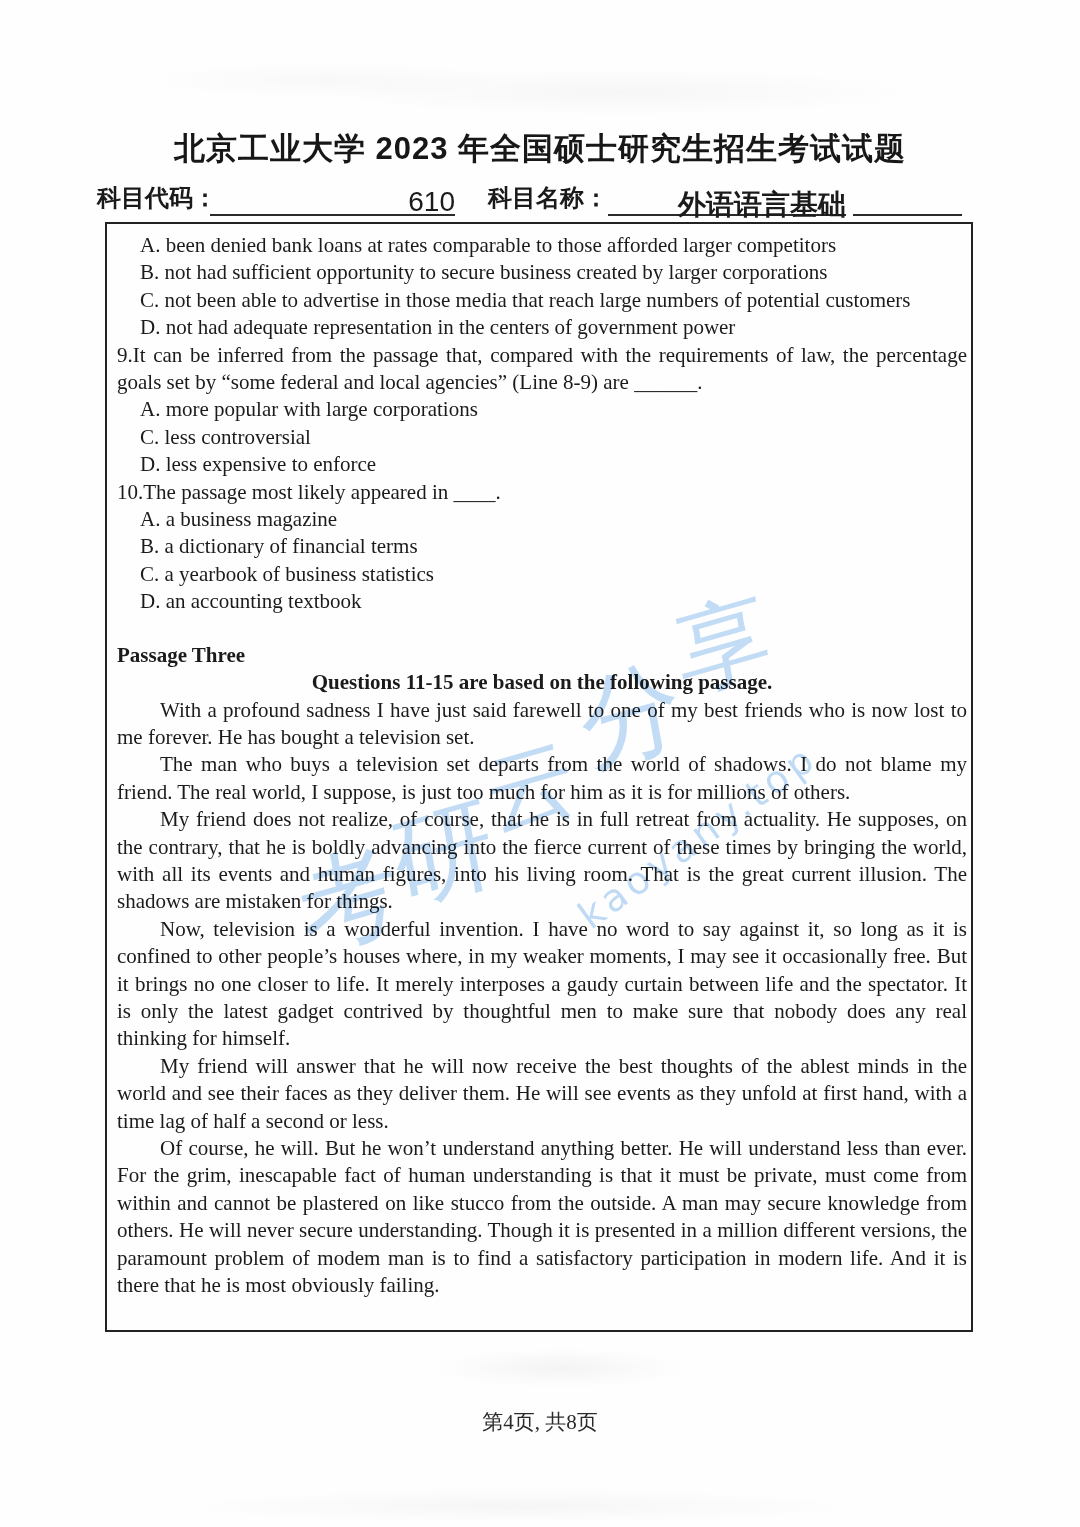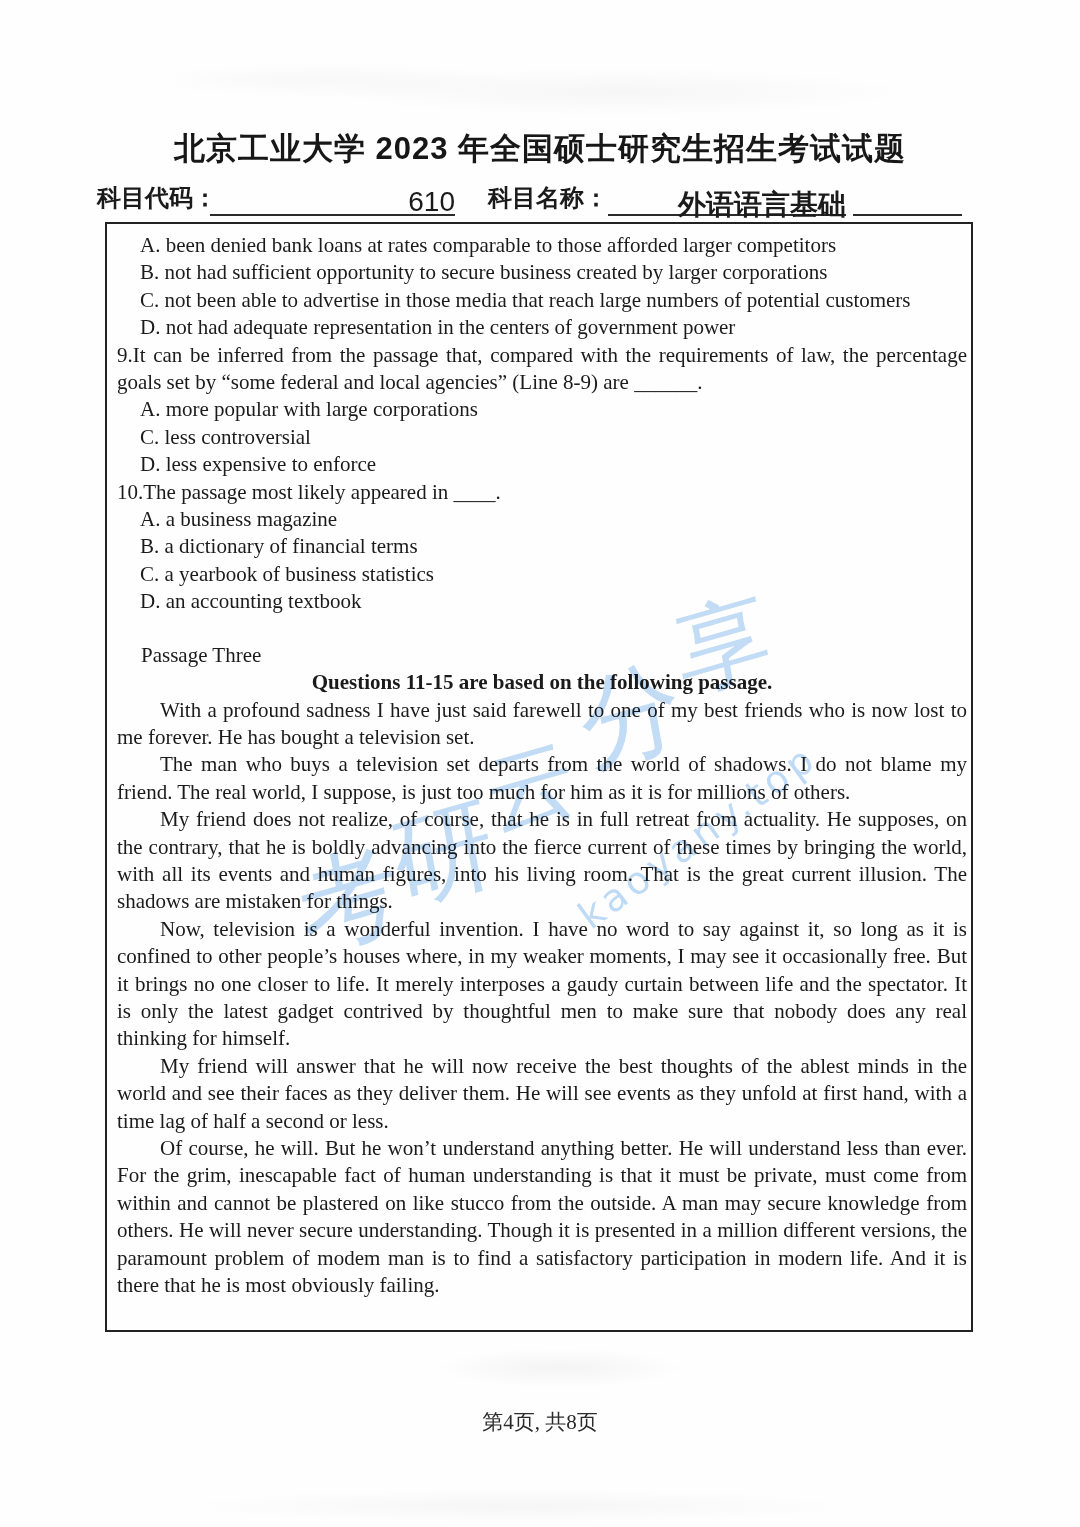--- a/index.html
+++ b/index.html
@@ -32,21 +32,21 @@
   .u1{left:113px;width:245px;font-family:"Liberation Sans","DejaVu Sans",sans-serif;}
   .u2{left:511px;width:238px;font-family:"Liberation Sans","DejaVu Sans",sans-serif;font-weight:bold;}
   .u3{left:756px;width:109px;height:12px;}
   .box{
     position:absolute;top:222px;left:105px;width:868px;height:1110px;
     border:2px solid #222;box-sizing:border-box;overflow:hidden;
     padding:8px 4px 0 10px;font-size:21px;line-height:27.4px;
   }
   .opt{padding-left:23px;}
   .q-stem{text-align:justify;}
-  .p-head{font-weight:normal;margin-top:26px;margin-left:24px;}
+  .p-head{font-weight:bold;margin-top:26px;}
   .p-sub{font-weight:bold;text-align:center;}
   .para{margin:0;text-indent:43px;text-align:justify;}
   .footer{
     position:absolute;top:1408px;left:0;width:100%;text-align:center;
     font-size:21px;color:#2a2a2a;
   }
   .watermark{position:absolute;top:0;left:0;width:100%;height:100%;pointer-events:none;mix-blend-mode:multiply;}
   .wm-char{
     position:absolute;font-size:102px;color:#b9d7f5;opacity:0.85;
     font-family:"DejaVu Sans",sans-serif;transform:rotate(-16deg) skewX(-6deg);

